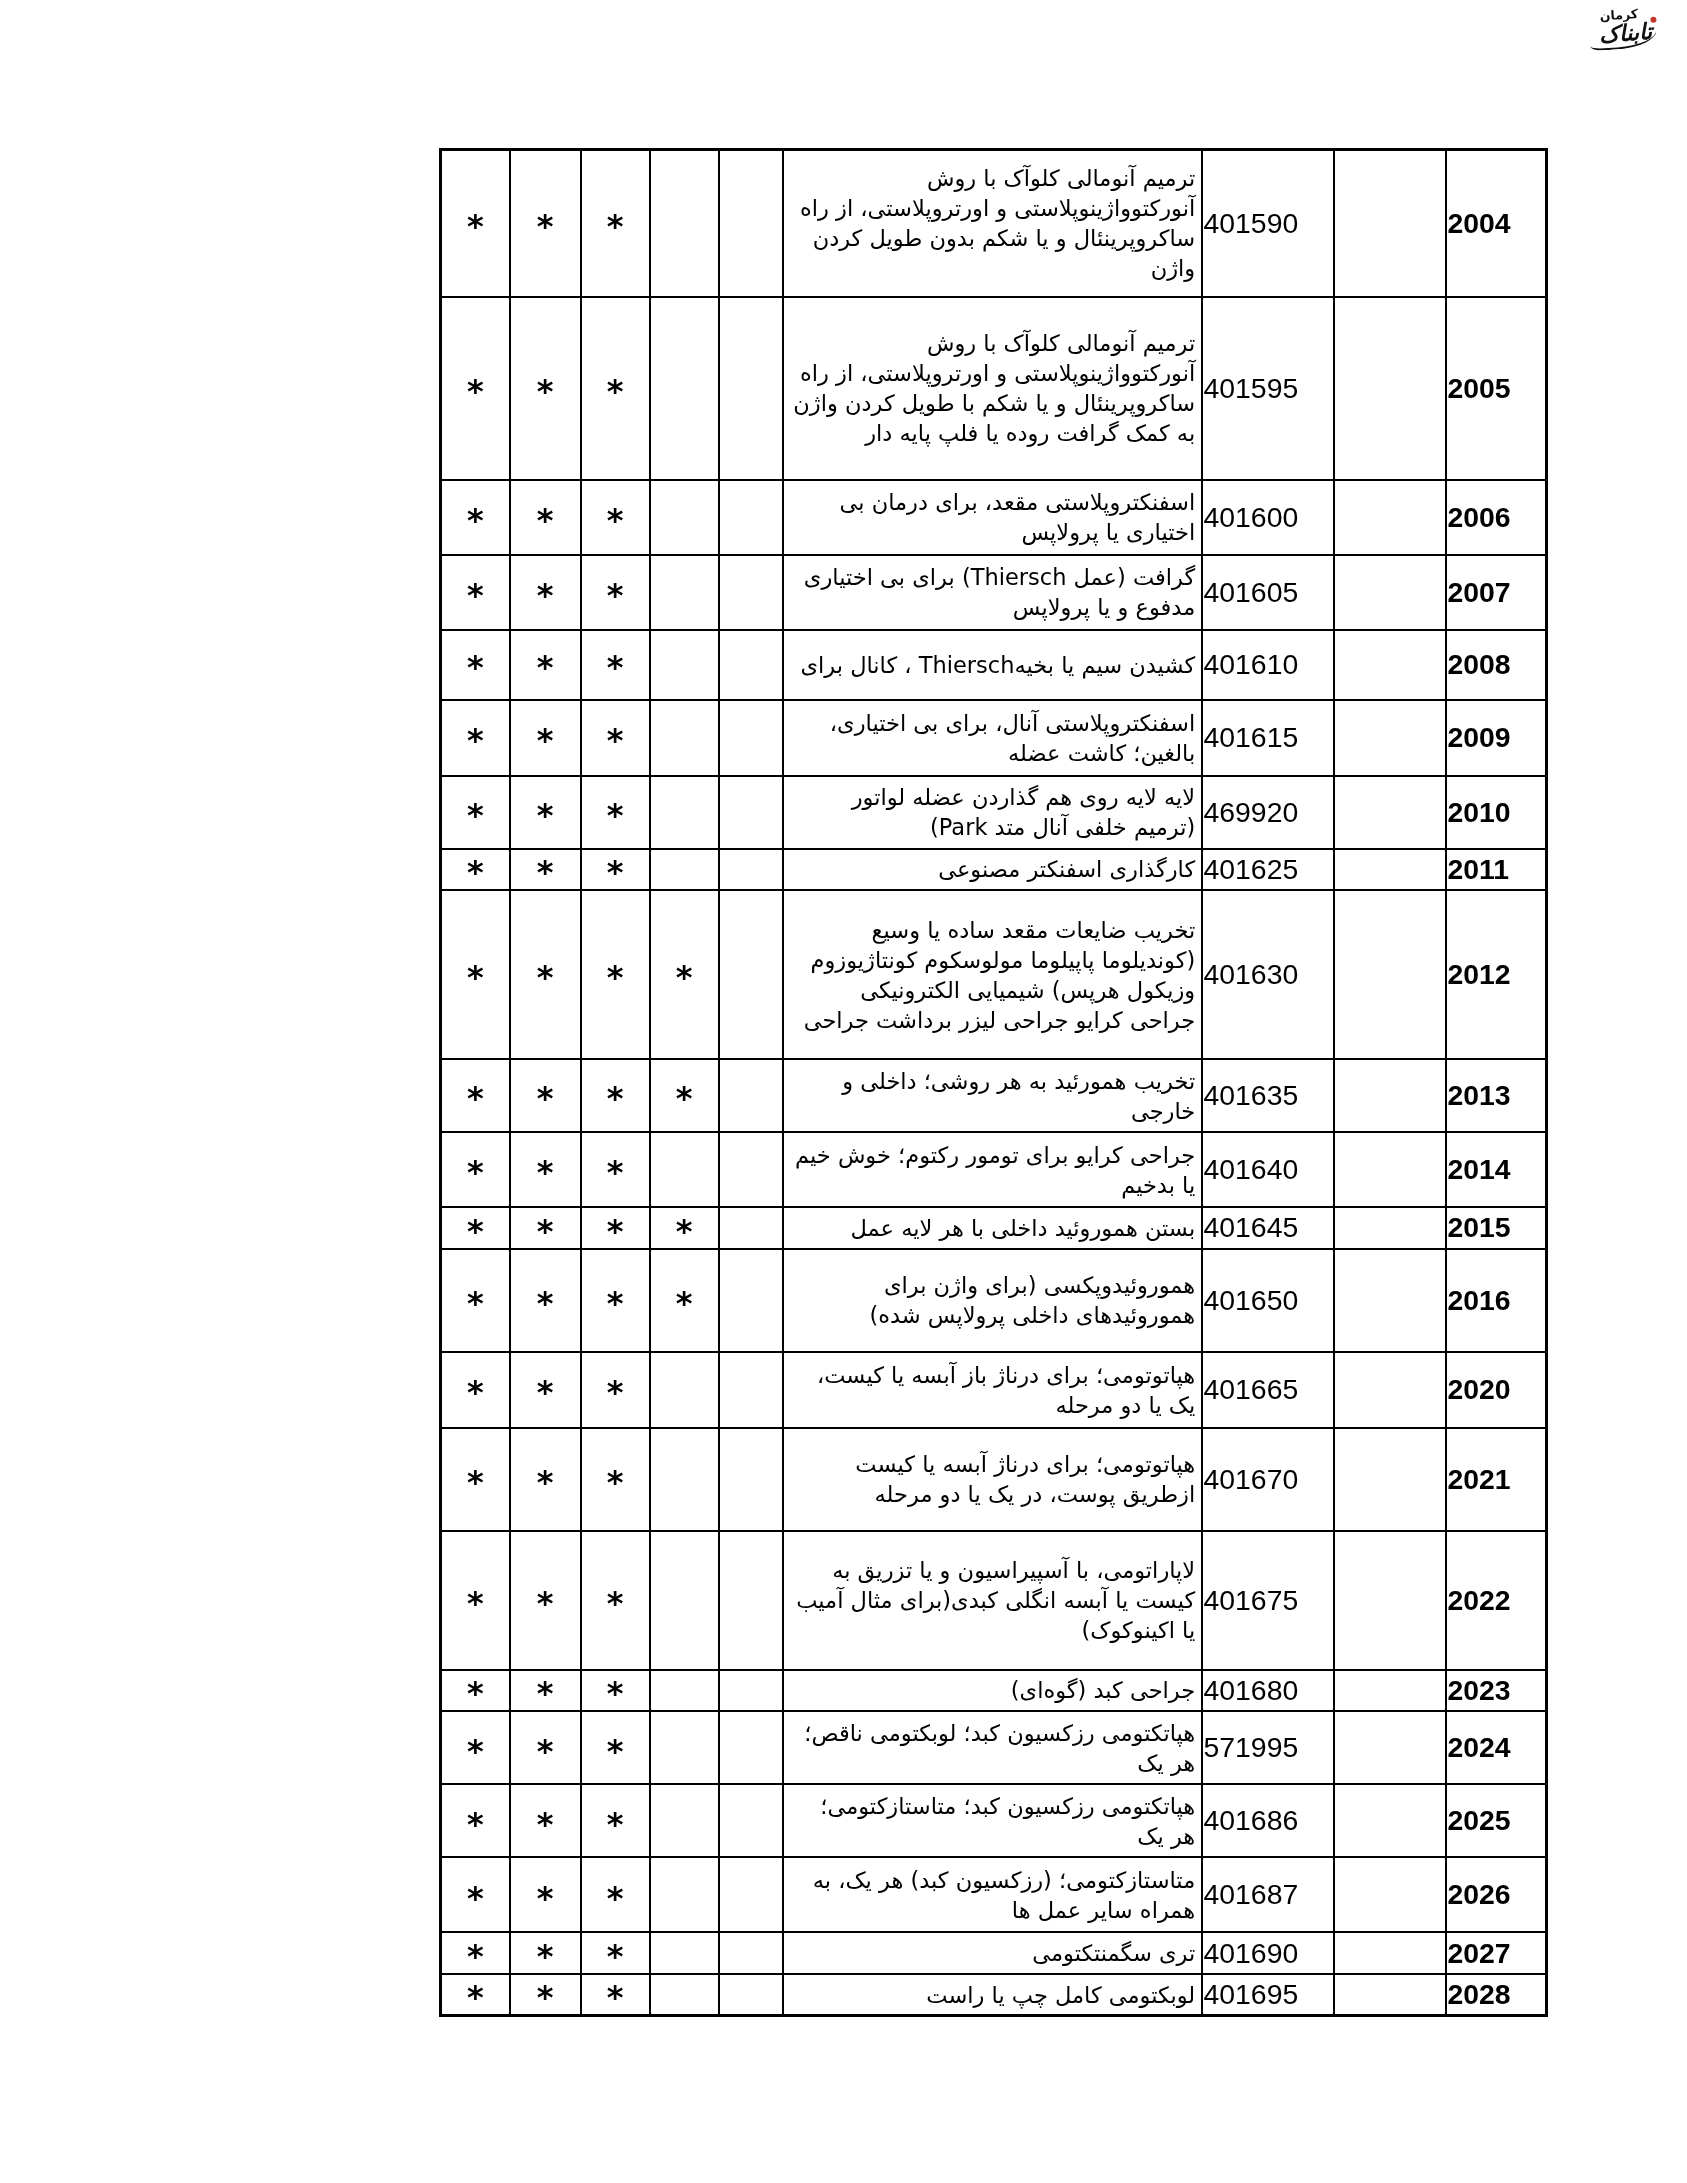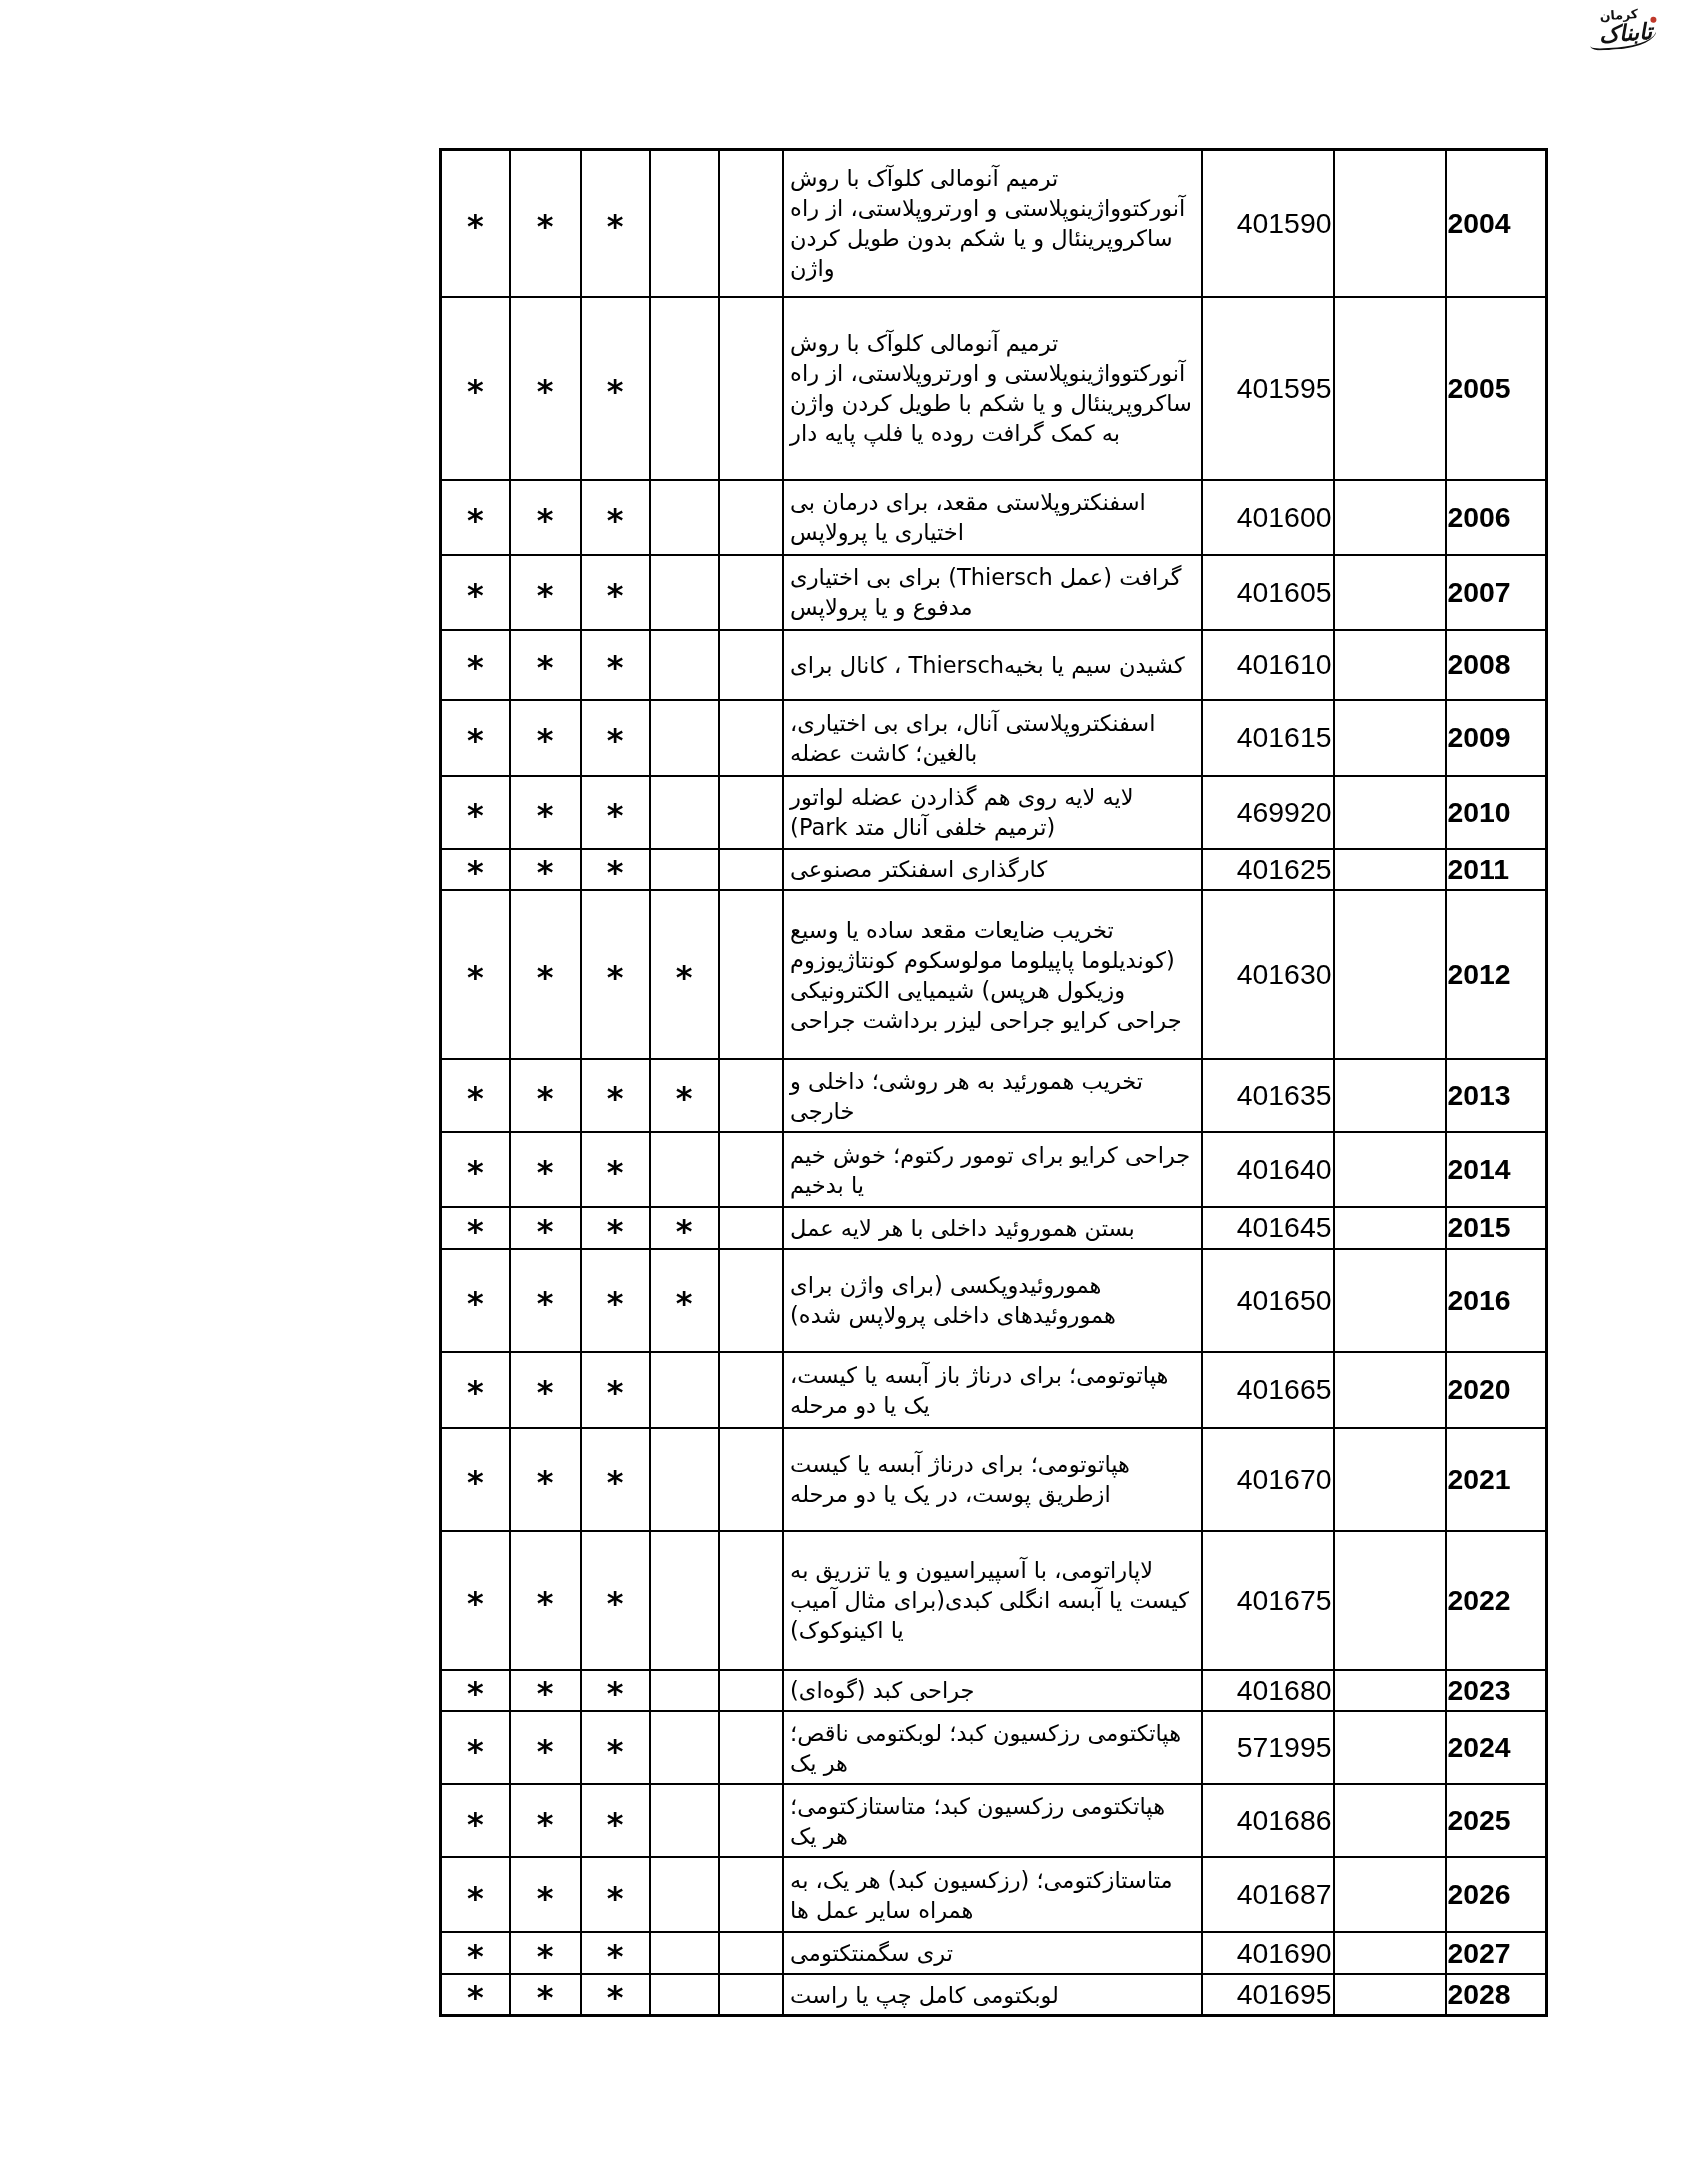--- a/index.html
+++ b/index.html
@@ -69,28 +69,28 @@
     font-family:"DejaVu Sans", sans-serif;
   }
   td.c-gray {background:#BFBFBF;}
   td.c-peach{background:#FBE5D6;}
   td.c-blue {background:#BDD7EE;}
   td.c-yellow{background:#FFFF00;}
   td.c-white{background:#ffffff;}
 
   td.desc{
     direction:rtl;
-    text-align:left;
+    text-align:right;
     font-size:22.5px;
     line-height:30px;
     padding:4px 5.3px 4px 6.6px;
     color:#000;
   }
   td.code{
-    text-align:right;
+    text-align:left;
     font-size:28.4px;
     font-family:"Liberation Sans", sans-serif;
     color:#000;
   }
   td.gap{}
   td.year{
     text-align:left;
     font-size:28.4px;
     font-weight:bold;
     font-family:"Liberation Sans", sans-serif;

